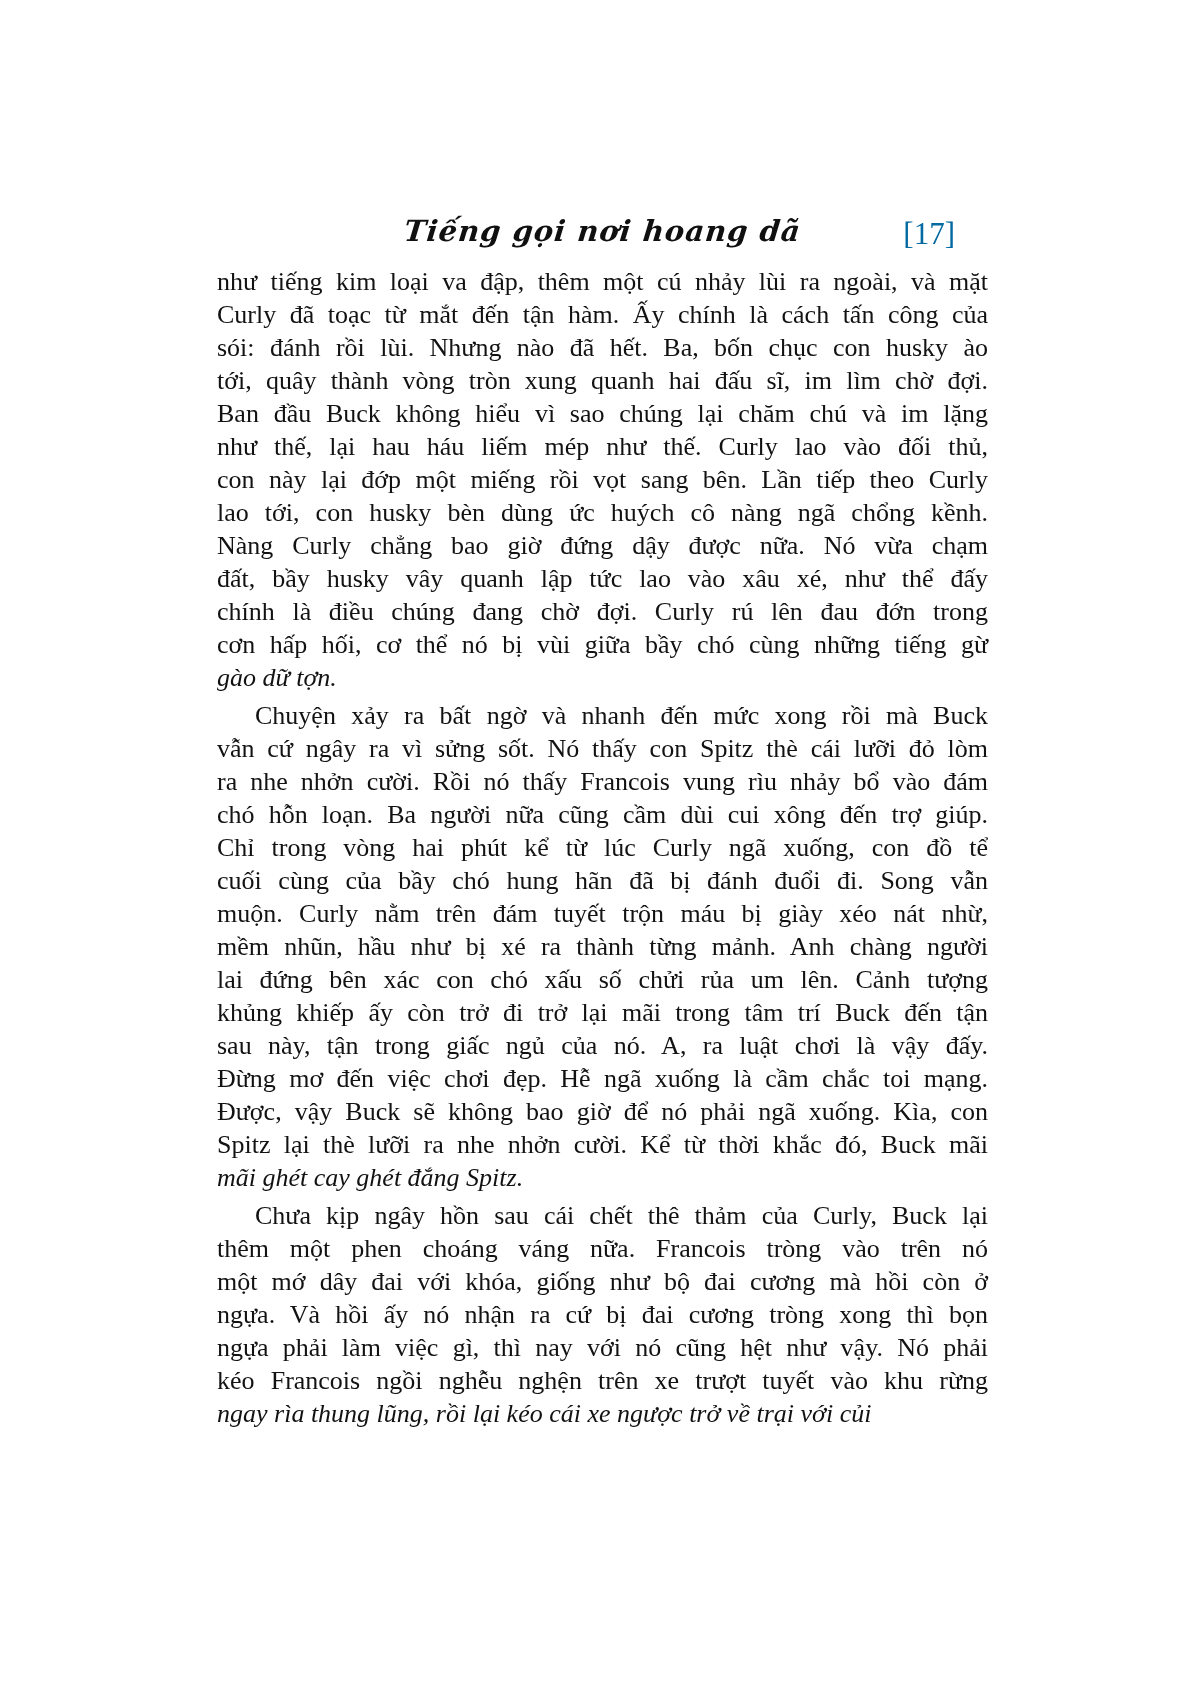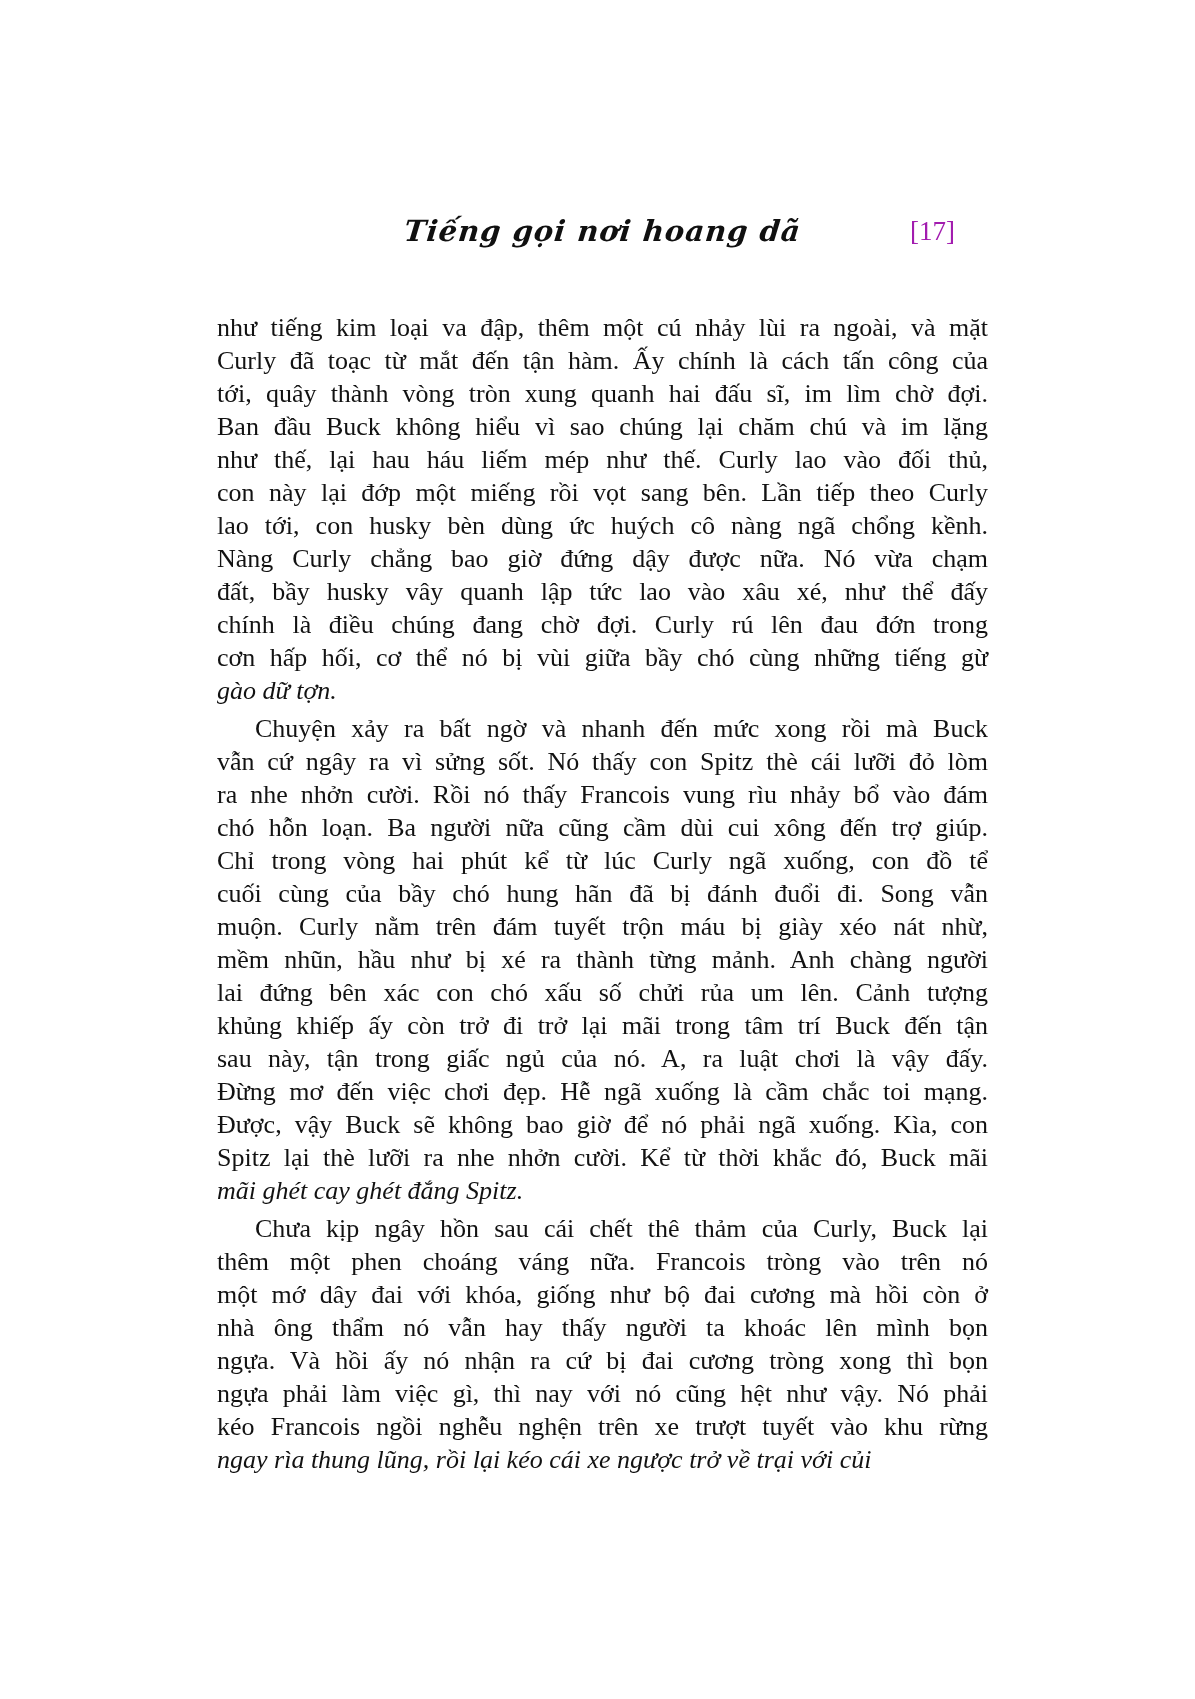--- a/index.html
+++ b/index.html
@@ -39,30 +39,29 @@
     font-weight: 700;
     font-size: 29px;
     letter-spacing: 1px;
     color: #101010;
     transform: skewX(-6deg);
   }
   .page-number {
     position: absolute;
     right: 33px;
     top: 2px;
-    font-size: 27px;
-    color: #a21caf;
+    font-size: 31px;
+    color: #0369a1;
   }
   .body-text {
     position: absolute;
     top: 265px;
     left: 0;
     width: 771px;
     font-size: 26px;
-    margin-top: 46px;
   }
   .paragraph {
     margin: 0;
     padding: 0;
   }
   .paragraph.indented {
     margin-top: 5px;
   }
   .line {
     height: 33px;
@@ -85,20 +84,21 @@
 
 <div class="page">
   <div class="running-header">
     <div class="header-title">Tiếng gọi nơi hoang dã</div>
     <div class="page-number">[17]</div>
   </div>
   <div class="body-text">
       <div class="paragraph">
         <div class="line first-line">như tiếng kim loại va đập, thêm một cú nhảy lùi ra ngoài, và mặt</div>
         <div class="line">Curly đã toạc từ mắt đến tận hàm. Ấy chính là cách tấn công của</div>
+        <div class="line">sói: đánh rồi lùi. Nhưng nào đã hết. Ba, bốn chục con husky ào</div>
         <div class="line">tới, quây thành vòng tròn xung quanh hai đấu sĩ, im lìm chờ đợi.</div>
         <div class="line">Ban đầu Buck không hiểu vì sao chúng lại chăm chú và im lặng</div>
         <div class="line">như thế, lại hau háu liếm mép như thế. Curly lao vào đối thủ,</div>
         <div class="line">con này lại đớp một miếng rồi vọt sang bên. Lần tiếp theo Curly</div>
         <div class="line">lao tới, con husky bèn dùng ức huých cô nàng ngã chổng kềnh.</div>
         <div class="line">Nàng Curly chẳng bao giờ đứng dậy được nữa. Nó vừa chạm</div>
         <div class="line">đất, bầy husky vây quanh lập tức lao vào xâu xé, như thể đấy</div>
         <div class="line">chính là điều chúng đang chờ đợi. Curly rú lên đau đớn trong</div>
         <div class="line">cơn hấp hối, cơ thể nó bị vùi giữa bầy chó cùng những tiếng gừ</div>
         <div class="line last-line">gào dữ tợn.</div>
@@ -117,20 +117,19 @@
         <div class="line">sau này, tận trong giấc ngủ của nó. A, ra luật chơi là vậy đấy.</div>
         <div class="line">Đừng mơ đến việc chơi đẹp. Hễ ngã xuống là cầm chắc toi mạng.</div>
         <div class="line">Được, vậy Buck sẽ không bao giờ để nó phải ngã xuống. Kìa, con</div>
         <div class="line">Spitz lại thè lưỡi ra nhe nhởn cười. Kể từ thời khắc đó, Buck mãi</div>
         <div class="line last-line">mãi ghét cay ghét đắng Spitz.</div>
       </div>
       <div class="paragraph indented">
         <div class="line first-line with-indent">Chưa kịp ngây hồn sau cái chết thê thảm của Curly, Buck lại</div>
         <div class="line">thêm một phen choáng váng nữa. Francois tròng vào trên nó</div>
         <div class="line">một mớ dây đai với khóa, giống như bộ đai cương mà hồi còn ở</div>
-        <div class="line">nhà ông thẩm nó vẫn hay thấy người ta khoác lên mình bọn</div>
         <div class="line">ngựa. Và hồi ấy nó nhận ra cứ bị đai cương tròng xong thì bọn</div>
         <div class="line">ngựa phải làm việc gì, thì nay với nó cũng hệt như vậy. Nó phải</div>
         <div class="line">kéo Francois ngồi nghễu nghện trên xe trượt tuyết vào khu rừng</div>
         <div class="line last-line">ngay rìa thung lũng, rồi lại kéo cái xe ngược trở về trại với củi</div>
       </div>
     </div>
 </div>
 
 </body></html>

